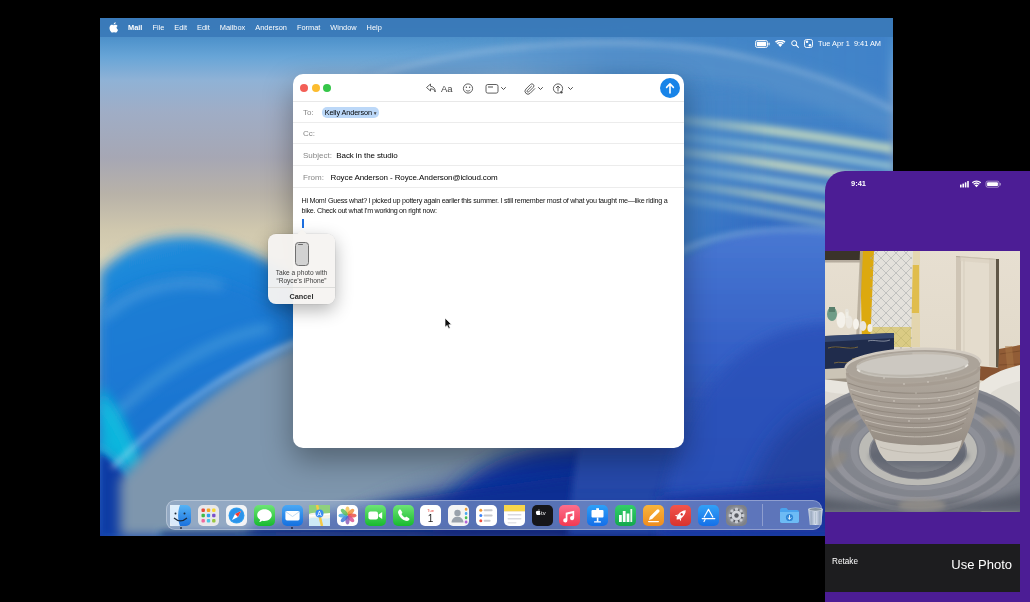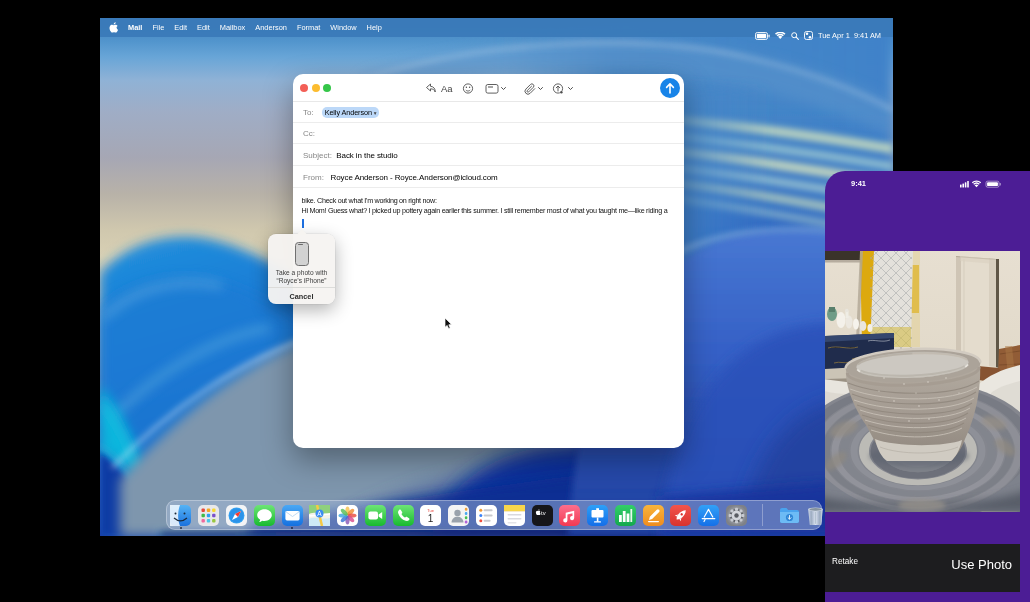--- a/index.html
+++ b/index.html
@@ -7,21 +7,21 @@
     font-family:"Liberation Sans", sans-serif; }
   #canvas { position:relative; width:1030px; height:440px; background:#000; }
   #desktop { position:absolute; left:100px; top:18px; width:793px; height:518px; overflow:hidden; }
   #wall { position:absolute; left:0; top:0; }
   
   #menubar { position:absolute; left:0; top:0; width:793px; height:19px;
     background:rgba(58,122,184,0.92); color:#fff; font-size:7.4px;
     display:flex; align-items:center; }
   #menubar .mi { margin-left:10px; }
   #menubar .b { font-weight:bold; }
-  #menubar .right { position:absolute; right:12px; top:8px; height:19px; display:flex; align-items:center; gap:5px; }
+  #menubar .right { position:absolute; right:12px; top:16px; height:19px; display:flex; align-items:center; gap:5px; }
   
   #mailwin { position:absolute; left:193px; top:56px; width:391px; height:374px;
     background:#fff; border-radius:10px; box-shadow:0 12px 30px rgba(0,0,0,0.35); }
   .tl { position:absolute; top:10px; width:8px; height:8px; border-radius:50%; }
   #toolbar-sep { position:absolute; left:0; top:27px; width:391px; height:1px; background:#e8e8e8; }
   .fieldrow { position:absolute; left:10px; font-size:8px; color:#868686; }
   .fieldrow b { color:#000; font-weight:normal; letter-spacing:-0.1px; }
   .fsep { position:absolute; left:0; width:391px; height:1px; background:#ececec; }
   #body-text { position:absolute; left:8.5px; top:122px; font-size:7.2px; letter-spacing:-0.28px; line-height:10.4px; color:#111; }
   #body-text .l1 { white-space:nowrap; }
@@ -491,22 +491,22 @@
       <div id="toolbar-sep"></div>
       <div class="fieldrow" style="top:34px;">To:&nbsp;&nbsp;<span style="background:#bcd8f8;color:#000;border-radius:5px;padding:1px 2.5px;font-size:7.3px;letter-spacing:-0.1px;margin-left:4px;">Kelly Anderson <span style="font-size:5.5px;color:#444;">▾</span></span></div>
       <div class="fsep" style="top:48px;"></div>
       <div class="fieldrow" style="top:55px;">Cc:</div>
       <div class="fsep" style="top:69px;"></div>
       <div class="fieldrow" style="top:77px;">Subject:&nbsp; <b>Back in the studio</b></div>
       <div class="fsep" style="top:91px;"></div>
       <div class="fieldrow" style="top:99px;">From:&nbsp;&nbsp; <b>Royce Anderson - Royce.Anderson@icloud.com</b></div>
       <div class="fsep" style="top:113px;"></div>
       <div id="body-text">
+          <div class="l1">Hi Mom! Guess what? I picked up pottery again earlier this summer. I still remember most of what you taught me—like riding a</div>
           <div class="l1">bike. Check out what I'm working on right now:</div>
-          <div class="l1">Hi Mom! Guess what? I picked up pottery again earlier this summer. I still remember most of what you taught me—like riding a</div>
         </div>
       <div id="caret"></div>
     </div>
 
     <div id="popover">
       <div class="arrow"></div>
       <div id="pop-phone"></div>
       <div id="pop-text">Take a photo with<br>“Royce’s iPhone”</div>
       <div id="pop-sep"></div>
       <div id="pop-cancel">Cancel</div>

